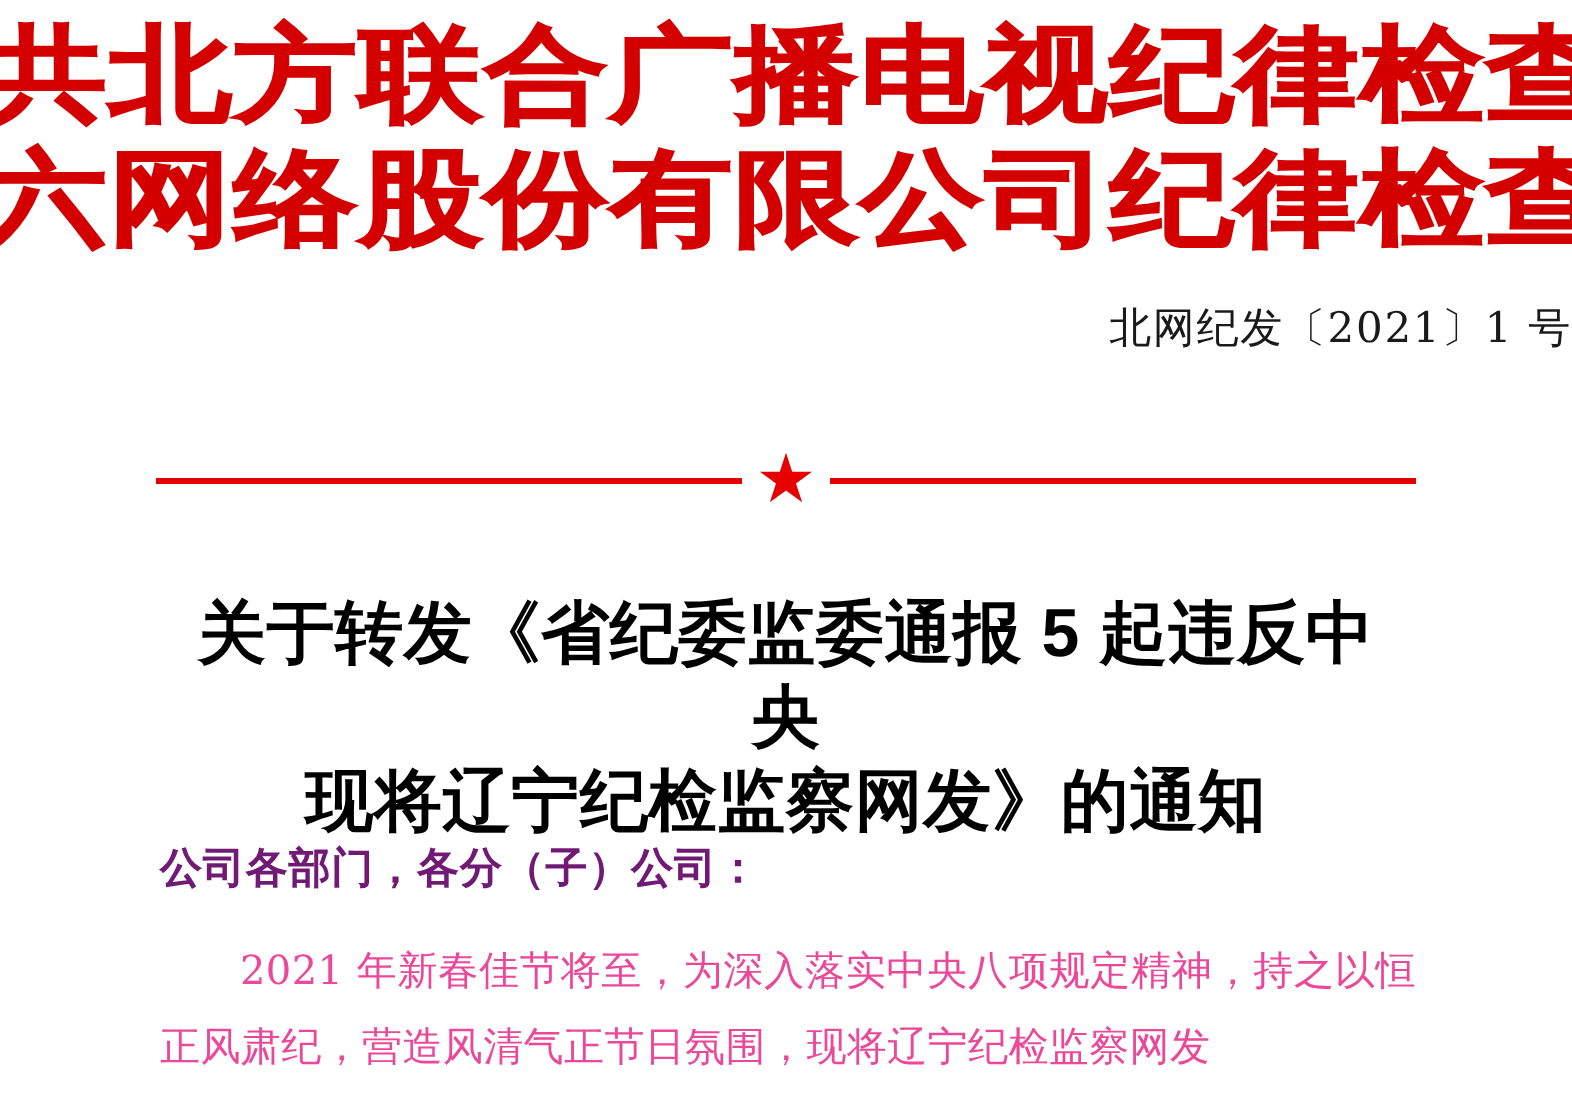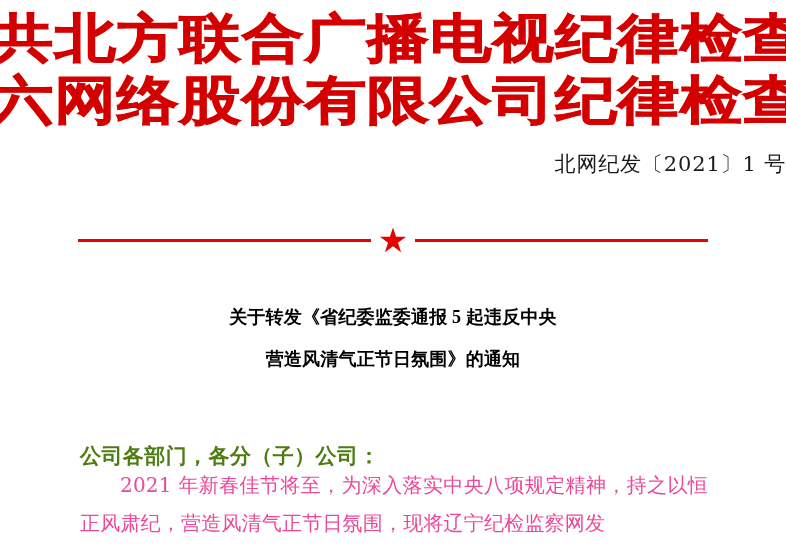--- a/index.html
+++ b/index.html
@@ -95,40 +95,40 @@
     font-family: "DejaVu Sans", sans-serif;
   }
 
   
   .doc-title {
     position: absolute;
     top: 296px;
     left: 96px;
     right: 96px;
     text-align: center;
-    font-family: Liberation Serif, serif;
+    font-family: Liberation Sans, sans-serif;
     font-weight: bold;
-    font-size: 18px;
+    font-size: 34px;
     line-height: 42px;
     color: #000000;
     letter-spacing: 0.01em;
   }
   .doc-title .tl {
     display: block;
   }
 
   
   .salutation {
     position: absolute;
-    top: 442px;
+    top: 420px;
     left: 80px;
     font-family: "DejaVu Serif", serif;
     font-weight: bold;
     font-size: 21px;
-    color: #4d7c0f;
+    color: #701a75;
     letter-spacing: 0.02em;
   }
 
   
   .body-text {
     position: absolute;
     top: 466px;
     left: 80px;
     right: 78px;
     font-family: "DejaVu Serif", serif;
@@ -156,21 +156,21 @@
   <div class="doc-number">北网纪发〔2021〕1 号</div>
 
   <div class="rule-row">
     <div class="rule-line"></div>
     <div class="star">★</div>
     <div class="rule-line"></div>
   </div>
 
   <div class="doc-title">
     <span class="tl">关于转发《省纪委监委通报 5 起违反中央</span>
-    <span class="tl">营造风清气正节日氛围》的通知</span>
+    <span class="tl">现将辽宁纪检监察网发》的通知</span>
   </div>
 
   <div class="salutation">公司各部门，各分（子）公司：</div>
 
   <div class="body-text">
     <p>2021 年新春佳节将至，为深入落实中央八项规定精神，持之以恒正风肃纪，营造风清气正节日氛围，现将辽宁纪检监察网发</p>
   </div>
 
 </div>
 

